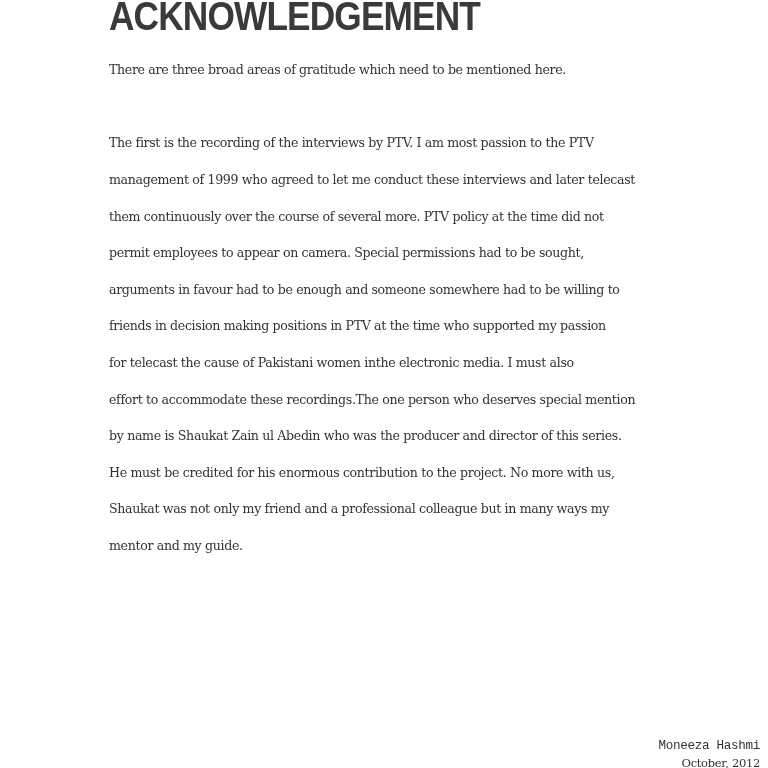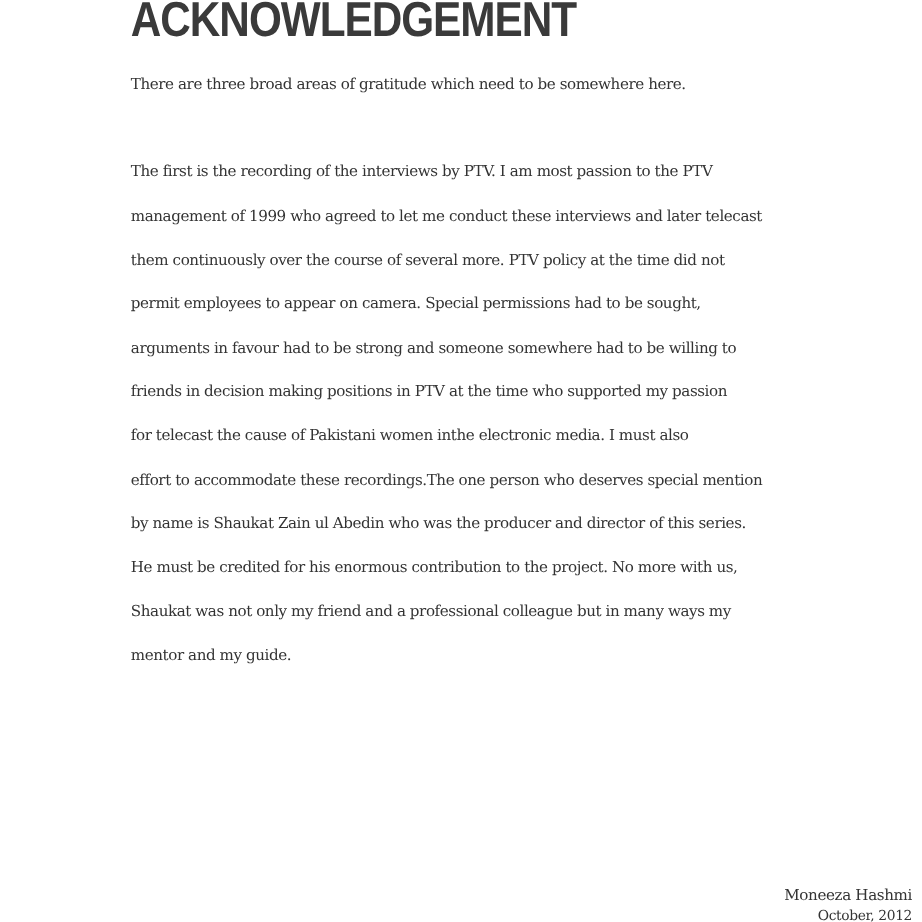--- a/index.html
+++ b/index.html
@@ -53,39 +53,39 @@
   .signature {
     position: absolute;
     right: 8px;
     top: 737px;
     text-align: right;
     font-family: "DejaVu Serif", serif;
     font-size: 12.6px;
     color: #333333;
     letter-spacing: -0.3px;
   }
-  .signature .name { display: block; line-height: 18px; }
+  .signature .name { display: block; line-height: 18px; font-family: Liberation Mono, monospace; }
   .signature .date { display: block; line-height: 16px; font-size: 11.5px; }
 </style>
 </head>
 <body>
 
 <div class="page">
   <h1 class="title">ACKNOWLEDGEMENT</h1>
 
   <div class="body-text">
     <p class="para">
-      <span class="line">There are three broad areas of gratitude which need to be somewhere here.</span>
+      <span class="line">There are three broad areas of gratitude which need to be mentioned here.</span>
     </p>
     <p class="para">
       <span class="line">The first is the recording of the interviews by PTV. I am most passion to the PTV</span>
       <span class="line">management of 1999 who agreed to let me conduct these interviews and later telecast</span>
       <span class="line">them continuously over the course of several more. PTV policy at the time did not</span>
       <span class="line">permit employees to appear on camera. Special permissions had to be sought,</span>
-      <span class="line">arguments in favour had to be strong and someone somewhere had to be willing to</span>
+      <span class="line">arguments in favour had to be enough and someone somewhere had to be willing to</span>
       <span class="line">friends in decision making positions in PTV at the time who supported my passion</span>
       <span class="line">for telecast the cause of Pakistani women inthe electronic media. I must also</span>
       <span class="line">effort to accommodate these recordings.The one person who deserves special mention</span>
       <span class="line">by name is Shaukat Zain ul Abedin who was the producer and director of this series.</span>
       <span class="line">He must be credited for his enormous contribution to the project. No more with us,</span>
       <span class="line">Shaukat was not only my friend and a professional colleague but in many ways my</span>
       <span class="line">mentor and my guide.</span>
     </p>
 
   </div>

